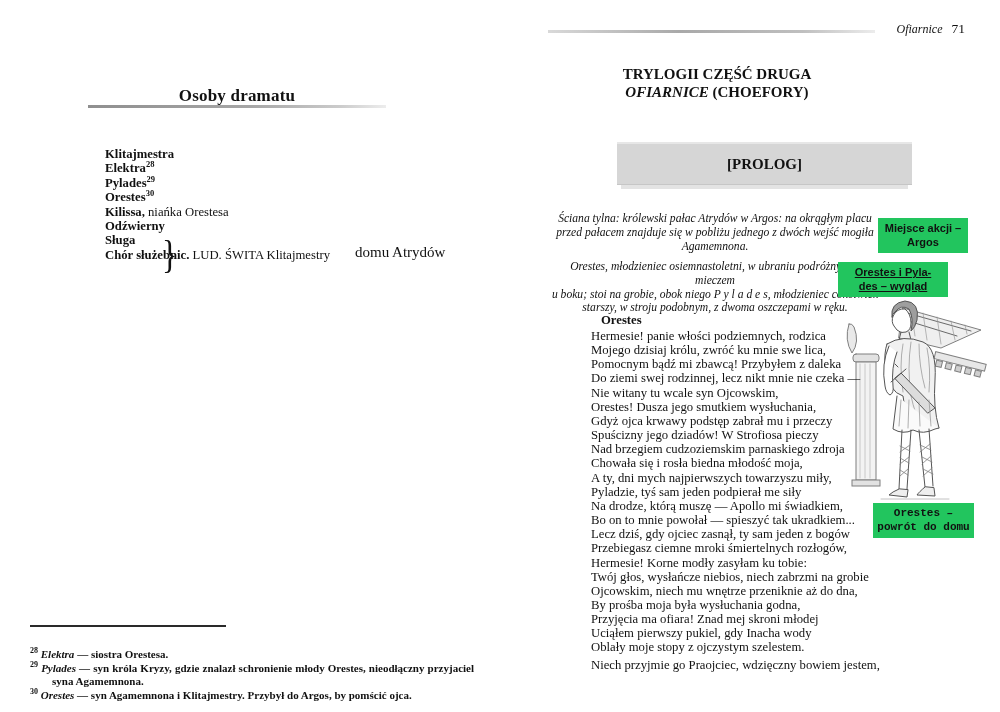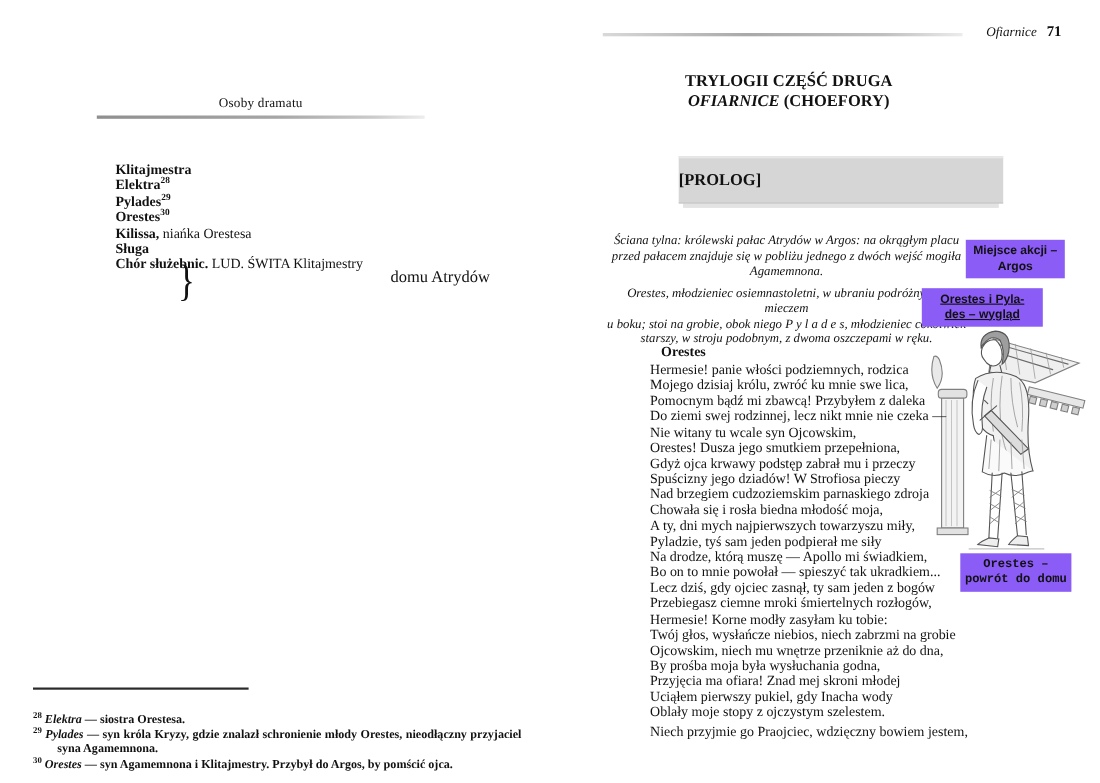--- a/index.html
+++ b/index.html
@@ -1,55 +1,55 @@
 <!DOCTYPE html>
 <html><head>
 <meta charset="utf-8">
 <style>
   html,body{margin:0;padding:0;background:#f5f5f5;}
   .spread{position:relative;width:1000px;height:712px;background:#ffffff;
           font-family:"Liberation Serif",serif;color:#111;overflow:hidden;}
 
   
   .lp-heading{position:absolute;left:88px;top:86px;width:298px;text-align:center;
-              font-weight:normal;font-size:12px;letter-spacing:.2px;}
+              font-weight:bold;font-size:17px;letter-spacing:.2px;}
   .lp-rule{position:absolute;left:88px;top:105px;width:298px;height:3px;
            background:linear-gradient(to right,#8f8f8f,#a6a6a6 55%,#cccccc 85%,#ededed);}
   .chars{position:absolute;left:105px;top:147px;font-size:12.7px;font-weight:bold;
          line-height:14.4px;white-space:nowrap;}
   .chars .reg{font-weight:normal;}
   .chars sup{font-size:8.5px;line-height:0;}
   .brace{position:absolute;left:160px;top:235px;font-size:40px;line-height:40px;
          font-weight:normal;transform:scaleX(.8);}
   .domu{position:absolute;left:355px;top:244px;font-size:15px;}
   .fn-rule{position:absolute;left:30px;top:625px;width:196px;height:2px;background:#2a2a2a;}
   .fns{position:absolute;left:30px;top:648px;width:444px;font-size:11px;line-height:13.6px;font-weight:bold;}
   .fn{padding-left:22px;text-indent:-22px;text-align:justify;}
   .fn sup{font-size:8px;line-height:0;}
 
   
   .rh-rule{position:absolute;left:548px;top:30px;width:327px;height:2.5px;
            background:linear-gradient(to right,#d9d9d9,#a9a9a9 40%,#bfbfbf 78%,#ececec);}
   .rh{position:absolute;left:835px;top:21px;width:130px;text-align:right;font-size:12px;
       white-space:nowrap;}
   .rh .it{font-style:italic;}
-  .rh .num{font-weight:bold;font-size:13.5px;margin-left:9px;}
+  .rh .num{font-weight:normal;font-size:13.5px;margin-left:9px;}
   .title1{position:absolute;left:552px;top:66px;width:330px;text-align:center;
           font-weight:bold;font-size:15px;}
   .title2{position:absolute;left:552px;top:84px;width:330px;text-align:center;
           font-weight:bold;font-size:15px;}
   .title2 .it{font-style:italic;}
   .prolog{position:absolute;left:617px;top:142px;width:295px;height:40px;
           background:#d6d6d6;border-top:2px solid #e7e7e7;border-bottom:1px solid #c6c6c6;
           box-shadow:0 8px 0 -4px #e3e3e3;
-          line-height:40px;font-weight:bold;font-size:15px;}
+          text-align:center;line-height:40px;font-weight:bold;font-size:15px;}
   .sd{position:absolute;left:550px;top:212px;width:330px;text-align:center;
       font-style:italic;font-size:11.6px;line-height:13.9px;}
   .sd .p2{margin-top:6px;}
-  .mbox{position:absolute;background:#8b5cf6;font-family:"Liberation Sans",sans-serif;
+  .mbox{position:absolute;background:#22c55e;font-family:"Liberation Sans",sans-serif;
         font-weight:bold;font-size:11px;line-height:13.5px;text-align:center;
         padding:4px 2px;box-sizing:border-box;}
   #mbox1{left:878px;top:218px;width:90px;}
   #mbox2{left:838px;top:262px;width:110px;text-decoration:underline;}
   #mbox3{left:873px;top:503px;width:101px;font-family:Liberation Mono, monospace;}
   .illus{position:absolute;left:845px;top:296px;}
   .speaker{position:absolute;left:601px;top:313px;font-weight:bold;font-size:12.7px;}
   .verse{position:absolute;left:547px;top:329px;font-size:12.7px;line-height:14.15px;
          white-space:nowrap;margin-left:44px;}
   .verse .vlast{margin-top:3.5px;}
@@ -61,20 +61,21 @@
 
   <div class="lp-heading">Osoby dramatu</div>
   <div class="lp-rule"></div>
 
   <div class="chars">
     <div><span>Klitajmestra</span></div>
     <div><span>Elektra</span><sup>28</sup></div>
     <div><span>Pylades</span><sup>29</sup></div>
     <div><span>Orestes</span><sup>30</sup></div>
     <div><span>Kilissa,</span><span class="reg"> niańka Orestesa</span></div>
+    <div><span>Odźwierny</span></div>
     <div><span>Sługa</span></div>
     <div><span>Chór służebnic.</span><span class="reg"> LUD. ŚWITA Klitajmestry</span></div>
   </div>
 
   <div class="brace">}</div>
   <div class="domu">domu Atrydów</div>
 
   <div class="fn-rule"></div>
   <div class="fns">
     <div class="fn"><sup>28</sup> <i>Elektra</i><span> — siostra Orestesa.</span></div>
@@ -168,21 +169,21 @@
   </svg>
 
   <div class="speaker">Orestes</div>
 
   <div class="verse">
     <div>Hermesie! panie włości podziemnych, rodzica</div>
     <div>Mojego dzisiaj królu, zwróć ku mnie swe lica,</div>
     <div>Pomocnym bądź mi zbawcą! Przybyłem z daleka</div>
     <div>Do ziemi swej rodzinnej, lecz nikt mnie nie czeka —</div>
     <div>Nie witany tu wcale syn Ojcowskim,</div>
-    <div>Orestes! Dusza jego smutkiem przepełniona,</div>
+    <div>Orestes! Dusza jego smutkiem wysłuchania,</div>
     <div>Gdyż ojca krwawy podstęp zabrał mu i przeczy</div>
     <div>Spuścizny jego dziadów! W Strofiosa pieczy</div>
     <div>Nad brzegiem cudzoziemskim parnaskiego zdroja</div>
     <div>Chowała się i rosła biedna młodość moja,</div>
     <div>A ty, dni mych najpierwszych towarzyszu miły,</div>
     <div>Pyladzie, tyś sam jeden podpierał me siły</div>
     <div>Na drodze, którą muszę — Apollo mi świadkiem,</div>
     <div>Bo on to mnie powołał — spieszyć tak ukradkiem...</div>
     <div>Lecz dziś, gdy ojciec zasnął, ty sam jeden z bogów</div>
     <div>Przebiegasz ciemne mroki śmiertelnych rozłogów,</div>

